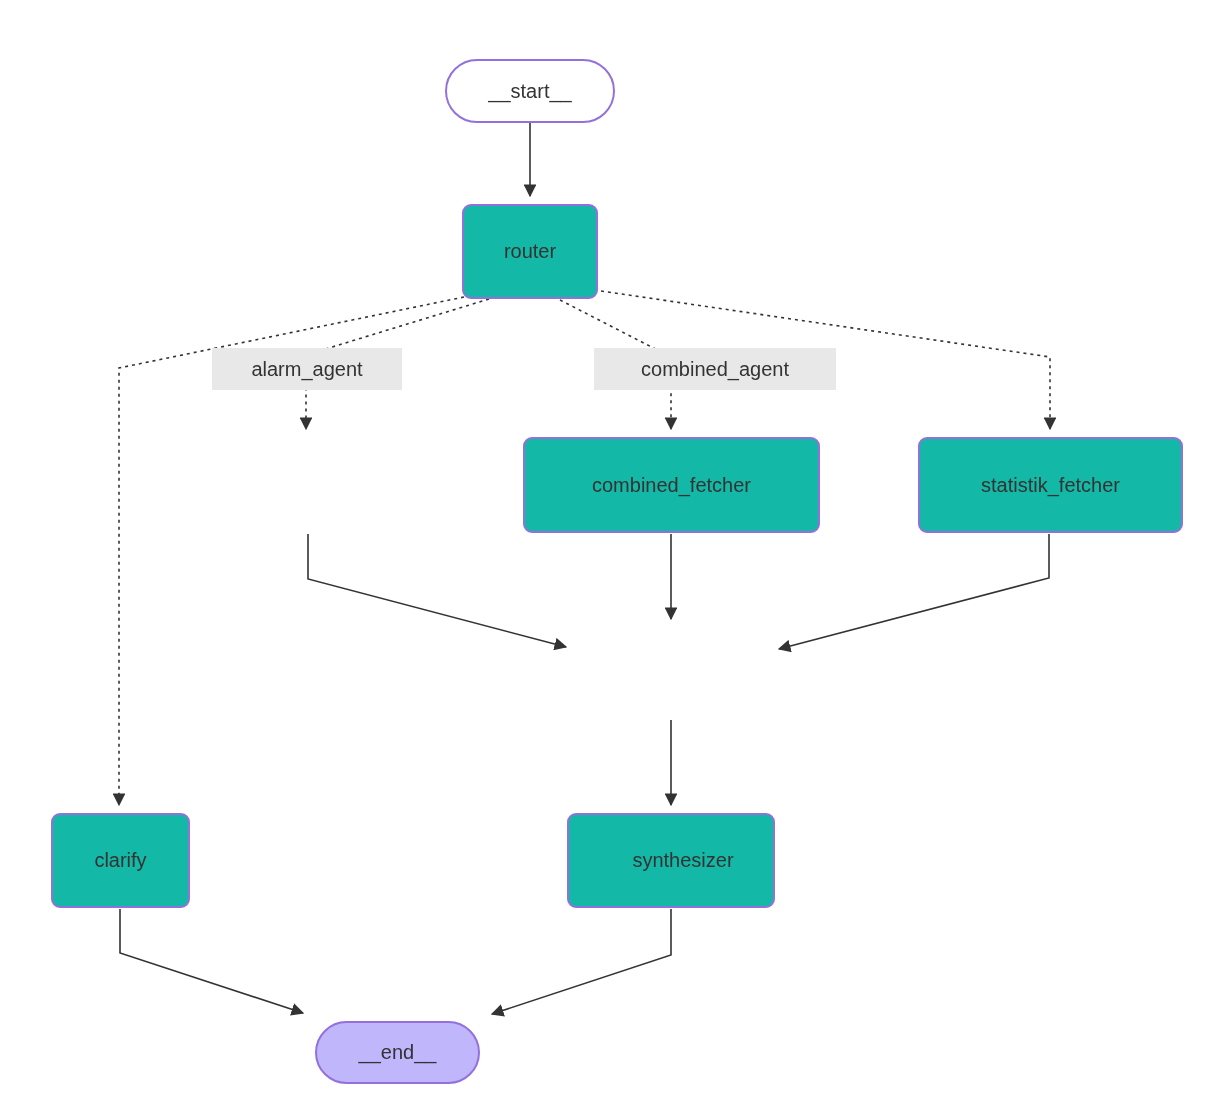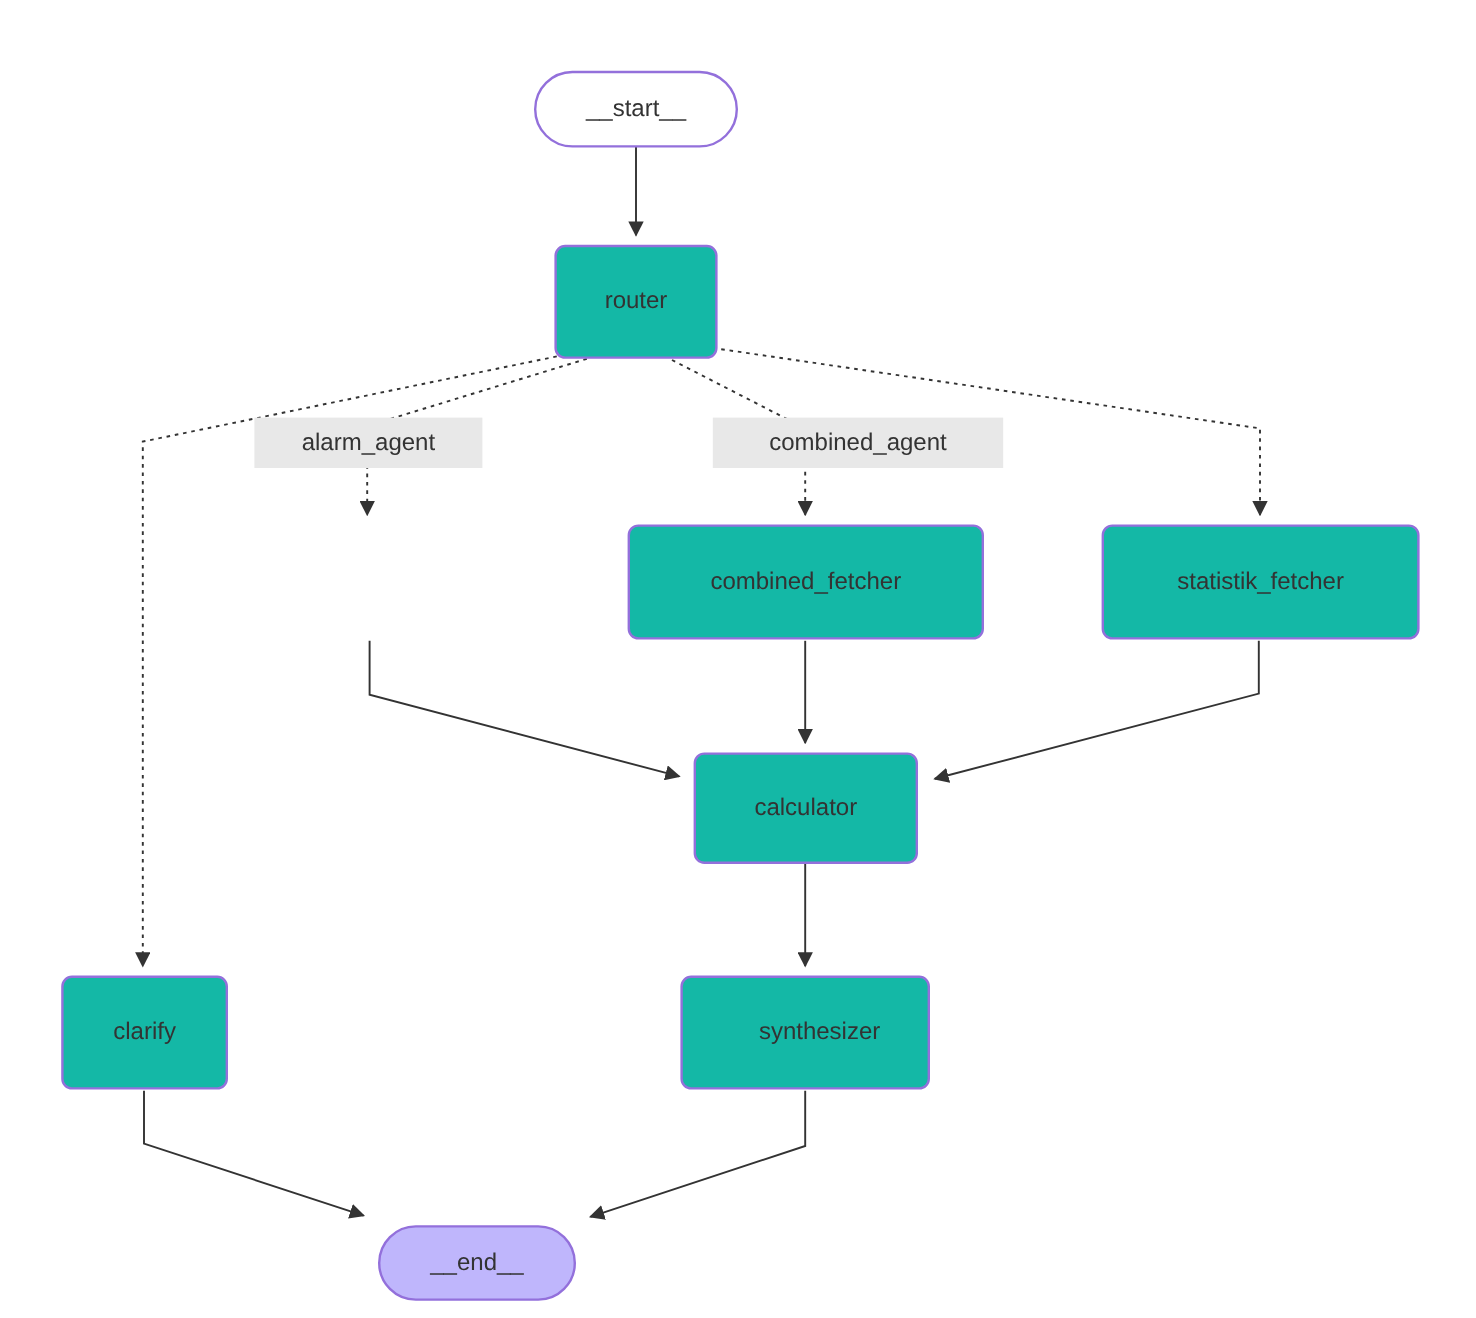--- a/index.html
+++ b/index.html
@@ -82,23 +82,20 @@
     <span>combined_agent</span>
   </div>
 
   <div class="node" style="left:523px;top:437px;width:297px;height:96px;text-align:right;">
     <span>combined_fetcher</span>
   </div>
   <div class="node" style="left:918px;top:437px;width:265px;height:96px;">
     <span>statistik_fetcher</span>
   </div>
 
-  <div class="node" style="left:578px;top:627px;width:187px;height:93px;">
-    <span>calculator</span>
-  </div>
 
   <div class="node" style="left:51px;top:813px;width:139px;height:95px;">
     <span>clarify</span>
   </div>
   <div class="node" style="left:567px;top:813px;width:208px;height:95px;padding-left:24px;">
     <span>synthesizer</span>
   </div>
 
   <div class="node pill end" style="left:315px;top:1005px;width:165px;height:63px;">
     <span>__end__</span>

